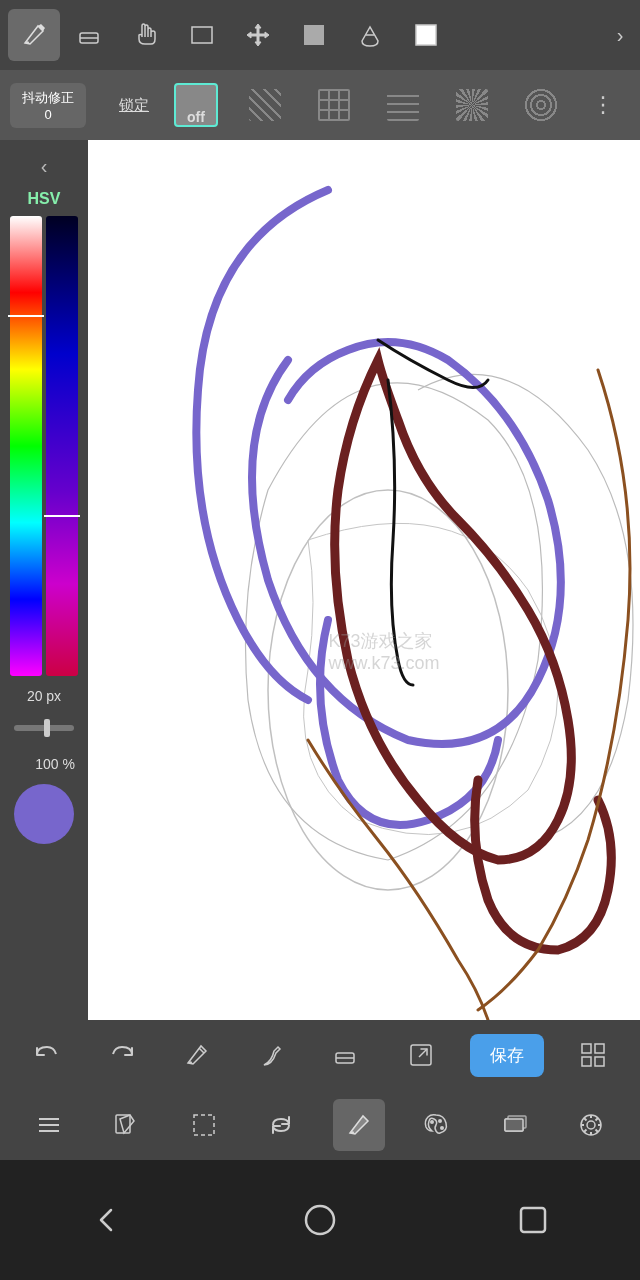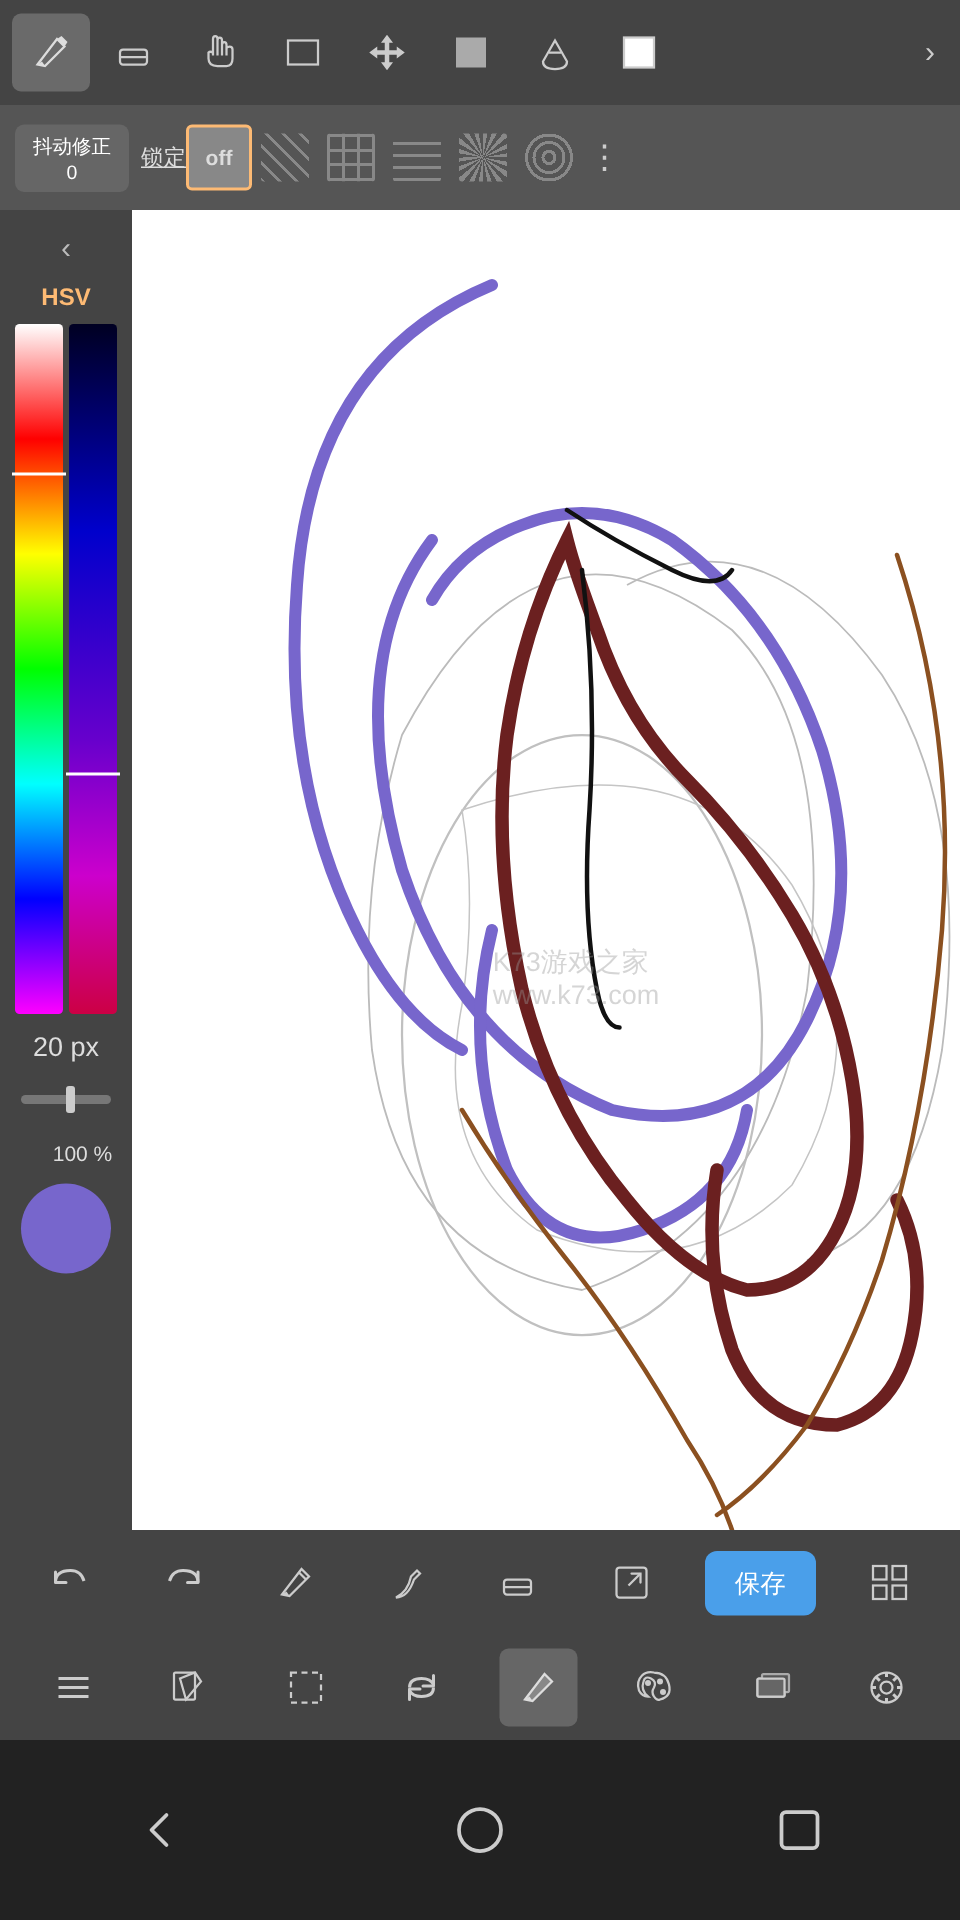--- a/index.html
+++ b/index.html
@@ -51,21 +51,21 @@
     }
 
     
     #stabilizer-bar {
       width: 640px;
       height: 70px;
       background: #555;
       display: flex;
       align-items: center;
       padding: 0 10px;
-      gap: 0;
+      gap: 25px;
       position: absolute;
       top: 70px; left: 0;
       z-index: 10;
     }
     #stabilizer-btn {
       background: #666;
       border-radius: 6px;
       padding: 6px 12px;
       color: white;
       font-size: 13px;
@@ -85,21 +85,22 @@
       display: flex;
       align-items: center;
       justify-content: center;
       border-radius: 4px;
       cursor: pointer;
       color: #ccc;
       font-size: 18px;
     }
     .pattern-btn.active {
       background: #888;
-      border: 2px solid #fdba74;
+      border: 2px solid #5eead4;
+      align-items: flex-end;
     }
     .more-btn {
       color: #ccc;
       font-size: 22px;
       cursor: pointer;
       margin-left: 4px;
     }
 
     
     #left-panel {
@@ -120,36 +121,36 @@
       height: 36px;
       display: flex;
       align-items: center;
       justify-content: center;
       color: #bbb;
       font-size: 20px;
       cursor: pointer;
       margin-bottom: 6px;
     }
     #hsv-label {
-      color: #fdba74;
+      color: #86efac;
       font-size: 16px;
       font-weight: bold;
       margin-bottom: 8px;
       cursor: pointer;
     }
     #color-spectrum {
       width: 72px;
       height: 460px;
       border-radius: 4px;
       position: relative;
       overflow: hidden;
     }
     #size-label {
       color: #ddd;
-      font-size: 18px;
+      font-size: 14px;
       margin-top: 12px;
     }
     #size-slider-container {
       width: 72px;
       height: 40px;
       display: flex;
       align-items: center;
       justify-content: center;
       margin: 4px 0;
     }

